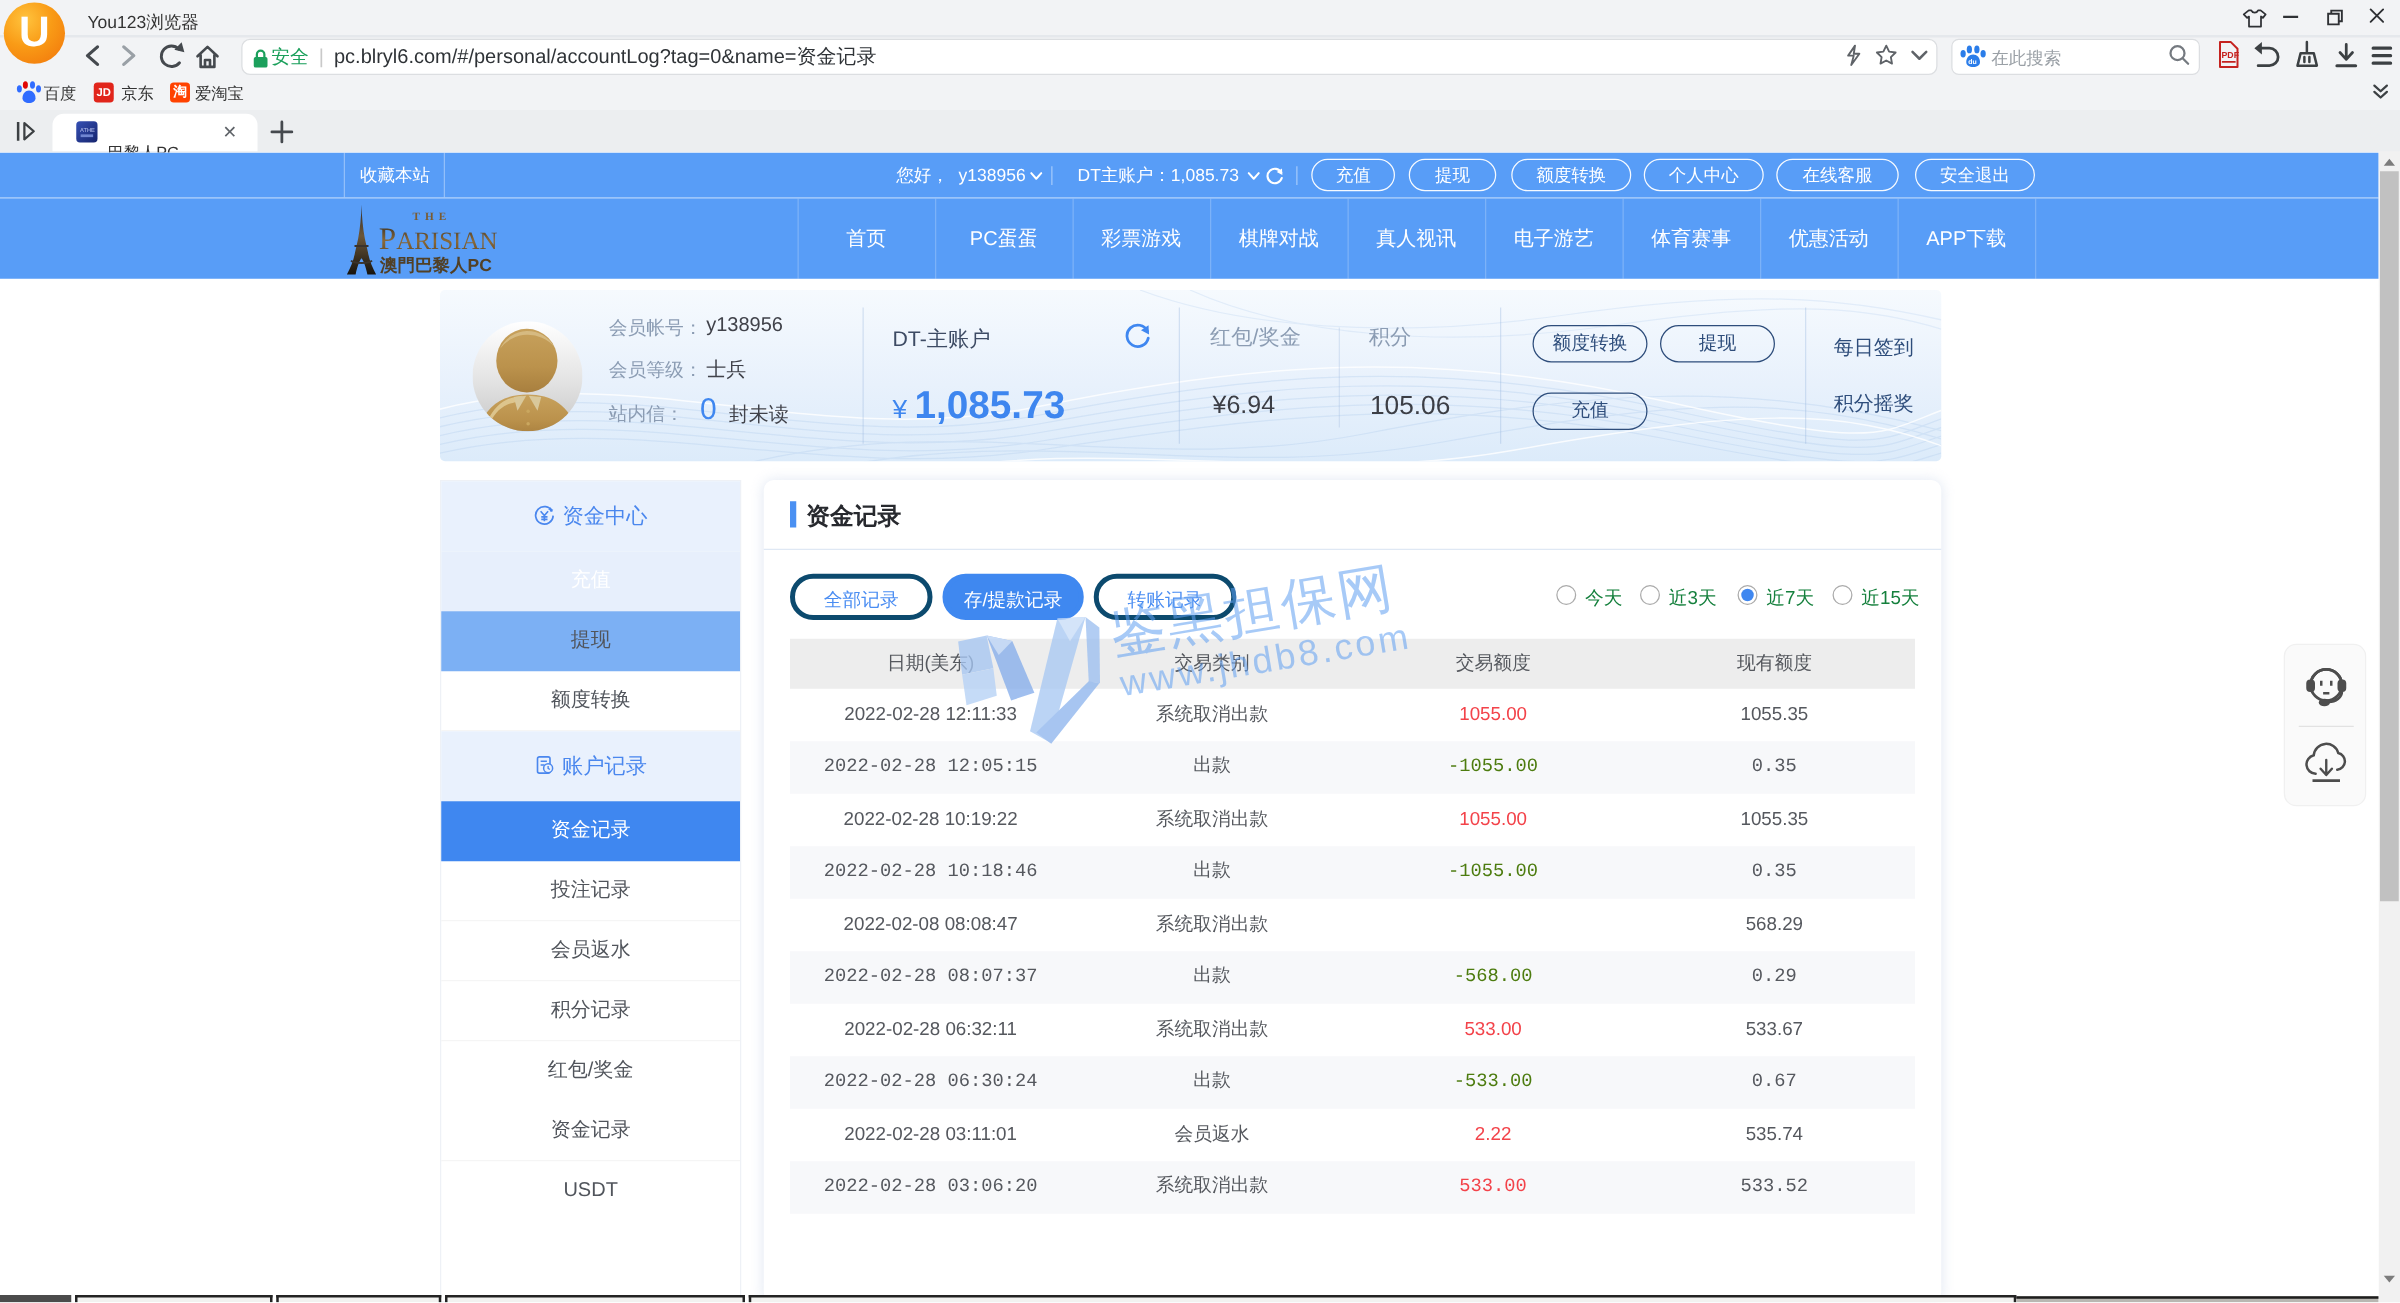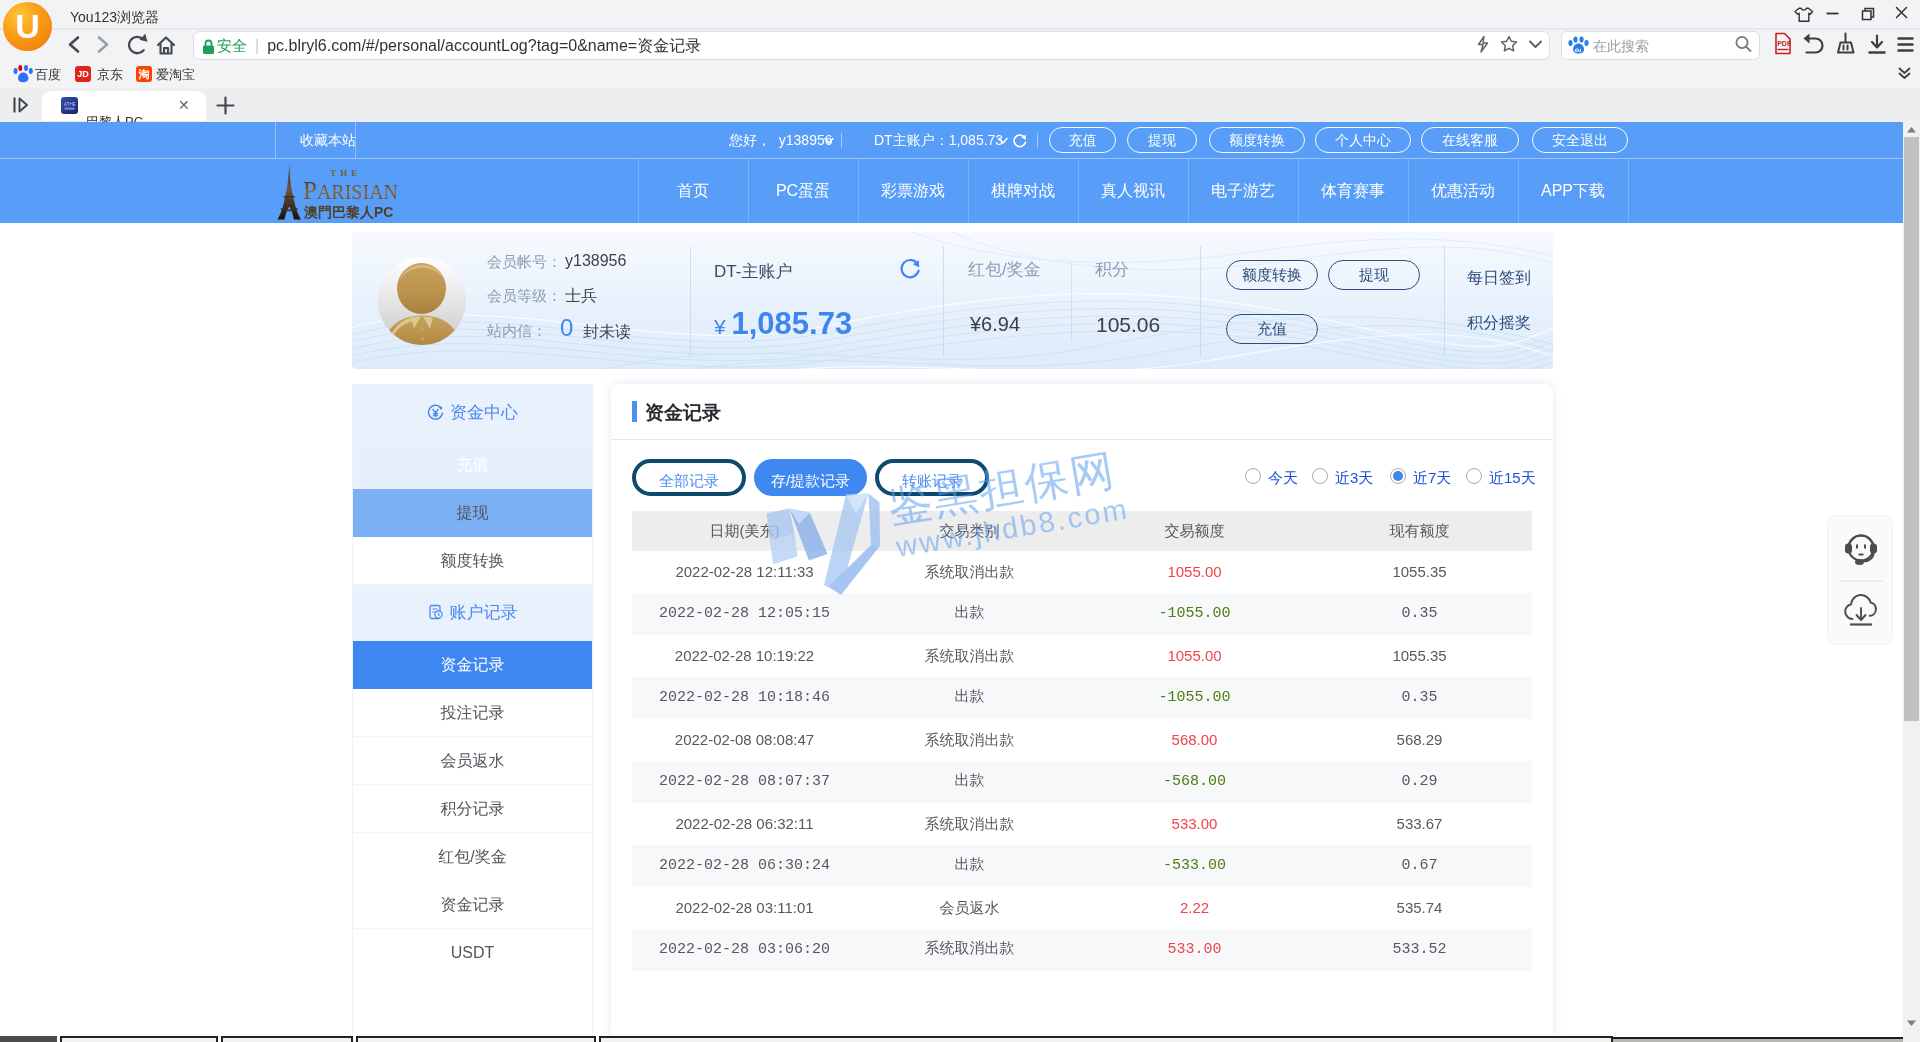--- a/index.html
+++ b/index.html
@@ -33,21 +33,21 @@
 #tab .fav { position:absolute; left:19px; top:6px; width:17px; height:17px; border-radius:3px;
   background:linear-gradient(135deg,#3550b4,#16246e); }
 #tab .tt { position:absolute; left:44px; top:22px; font-size:13px; color:#333; }
 #tab .cl { position:absolute; left:136px; top:6px; font-size:14px; color:#5f6368; }
 
 
 #page { position:absolute; left:0; top:122px; width:1903px; height:920px; background:#fff; overflow:hidden; }
 #topbar { position:absolute; left:0; top:0; width:1903px; height:36px; background:#589df7; color:#fff; font-size:14px; }
 #topbar .vd { position:absolute; top:0; width:1px; height:36px; background:rgba(255,255,255,.35); }
 #topbar .vds { position:absolute; top:11px; width:1px; height:15px; background:rgba(255,255,255,.45); }
-#topbar .t { position:absolute; top:10px;margin-left:12px; }
+#topbar .t { position:absolute; top:10px; }
 .pill { position:absolute; top:5px; height:26px; border:1px solid rgba(255,255,255,.95);
   border-radius:13px; color:#fff; font-size:14px; text-align:center; line-height:24px; }
 #mainnav { position:absolute; left:0; top:36px; width:1903px; height:65px; background:#589df7;
   border-top:1px solid rgba(255,255,255,.4); }
 #mainnav .vd { position:absolute; top:0; width:1px; height:64px; background:rgba(255,255,255,.22); }
 #mainnav .mi { position:absolute; top:22px; width:110px; text-align:center; color:#fff; font-size:16px; }
 
 
 #card { position:absolute; left:352px; top:110px; width:1201px; height:137px; border-radius:4px;
   background:linear-gradient(180deg,#f6fafe 0%, #e8f1fc 55%, #dcebfa 100%); overflow:hidden; }
@@ -71,21 +71,21 @@
 #ptitle { position:absolute; left:21px; top:17px; width:5px; height:21px; background:#4a90f2; }
 #ptext { position:absolute; left:34px; top:16px; font-size:19px; font-weight:bold; color:#27292e; }
 #pline { position:absolute; left:0; top:55px; width:942px; height:1px; background:#dfe8f4; }
 .tabbtn { position:absolute; top:75px; height:37px; border:4px solid #0c4a6e; border-radius:19px;
   color:#4a8df2; font-size:15px; text-align:center; line-height:35px; background:#fff; }
 .tabbtn.on { background:#3f88f0; color:#fff; border-color:#3f88f0; }
 .radio { position:absolute; top:84px; width:16px; height:16px; border:1px solid #ababab;
   border-radius:50%; background:#fff; }
 .radio.on::after { content:""; position:absolute; left:2px; top:2px; width:10px; height:10px;
   border-radius:50%; background:#3f87f0; }
-.rlab { position:absolute; top:85px; font-size:15px; color:#1d4ed8; }
+.rlab { position:absolute; top:85px; font-size:15px; color:#15803d; }
 #thead { position:absolute; left:21px; top:127px; width:900px; height:40px; background:#ededed; }
 .trow { position:absolute; left:21px; width:900px; height:42px; }
 .trow.alt { background:#f7f8fa;font-family:Liberation Mono, monospace; }
 .cell { position:absolute; top:0; width:225px; height:100%; text-align:center; font-size:15px; color:#55585e; }
 .c0 { left:0; } .c1 { left:225px; } .c2 { left:450px; } .c3 { left:675px; }
 .red { color:#f3434a; } .green { color:#4d7c0f; }
 
 
 #floatp { position:absolute; left:1827px; top:393px; width:66px; height:130px; background:#fafafa;
   border:1px solid #f0f0f0; border-radius:10px; }
@@ -422,21 +422,20 @@
       </div>
       <div class="trow alt" style="top:293px">
         <div class="cell c0" style="line-height:42px">2022-02-28 10:18:46</div>
         <div class="cell c1" style="line-height:42px">出款</div>
         <div class="cell c2 green" style="line-height:42px">-1055.00</div>
         <div class="cell c3" style="line-height:42px">0.35</div>
       </div>
       <div class="trow" style="top:335px">
         <div class="cell c0" style="line-height:42px">2022-02-08 08:08:47</div>
         <div class="cell c1" style="line-height:42px">系统取消出款</div>
-        <div class="cell c2 red" style="line-height:42px">568.00</div>
         <div class="cell c3" style="line-height:42px">568.29</div>
       </div>
       <div class="trow alt" style="top:377px">
         <div class="cell c0" style="line-height:42px">2022-02-28 08:07:37</div>
         <div class="cell c1" style="line-height:42px">出款</div>
         <div class="cell c2 green" style="line-height:42px">-568.00</div>
         <div class="cell c3" style="line-height:42px">0.29</div>
       </div>
       <div class="trow" style="top:419px">
         <div class="cell c0" style="line-height:42px">2022-02-28 06:32:11</div>

